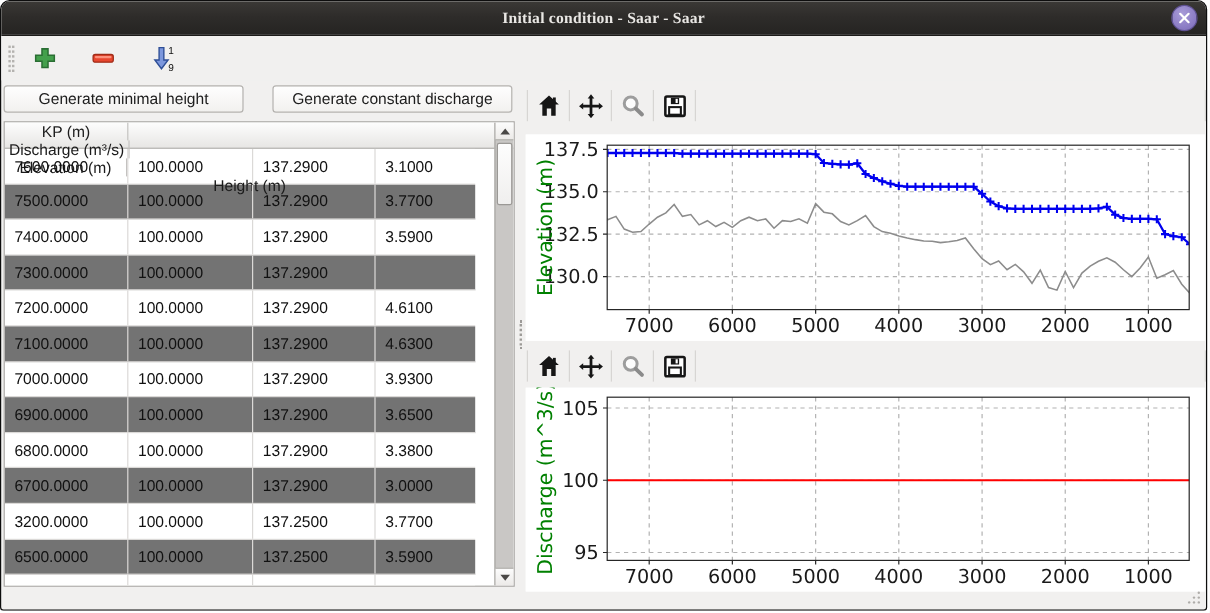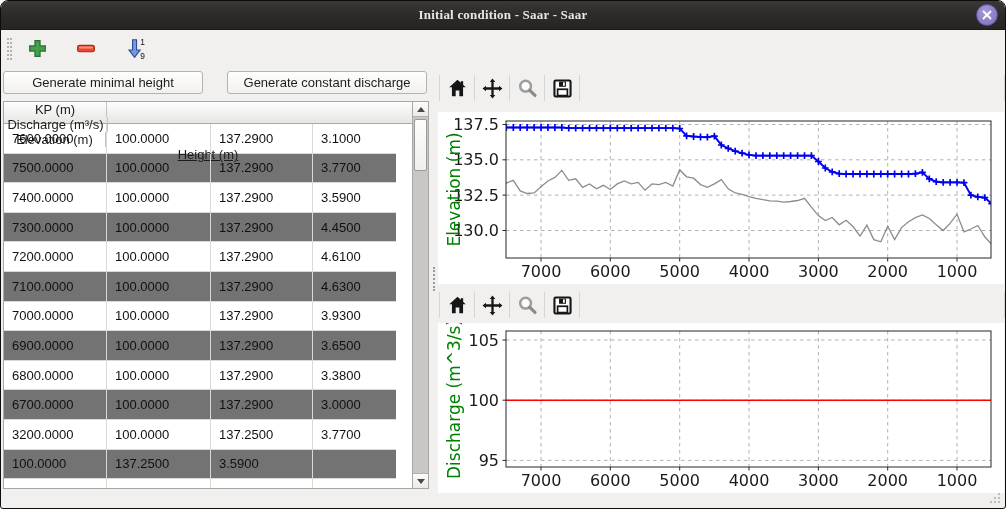--- a/index.html
+++ b/index.html
@@ -39,21 +39,21 @@
   .left-panel { width:430px; flex:0 0 430px; padding:4px 2px 0 2px; display:flex; flex-direction:column; }
   .gen-buttons { display:flex; gap:24px; margin:0 2px 7px 0;justify-content:center; }
   .gen-btn {
     flex:1; height:23px; font-size:13px; color:#1d1d1d; font-family:"Liberation Sans",sans-serif;
     background:linear-gradient(#fefefe,#f2f1ef); border:1px solid #b5b3b0; border-radius:3px; cursor:pointer;
   }
 
   .table { position:relative; width:426px; height:388px; border:1px solid #a9a7a4; background:#fff; overflow:hidden; }
   .thead { display:flex; height:22px; background:linear-gradient(#fdfdfd,#e7e6e4); border-bottom:1px solid #aaa8a5; padding-right:16px;flex-direction:column; }
   .th { font-size:13px; color:#1c1c1c; display:flex; align-items:center; justify-content:center; border-right:1px solid #c4c2c0; }
-  .th:nth-child(1){ width:103px; } .th:nth-child(2){ width:104px; } .th:nth-child(3){ width:102px; } .th:nth-child(4){ flex:1; border-right:none;text-decoration:underline; }
+  .th:nth-child(1){ width:103px; } .th:nth-child(2){ width:104px; } .th:nth-child(3){ width:102px; } .th:nth-child(4){ flex:1; border-right:none; }
   .tbody { height:364px; overflow:hidden; padding-right:32px; }
   .tr { display:flex; height:29.6px; border-bottom:1px solid #dbd9d7; background:#fff; }
   .tr.alt { background:#737373; }
   .td { font-size:13px; color:#111; display:flex; align-items:center; padding-left:8px; border-right:1px solid #dbd9d7; overflow:hidden; }
   .td:nth-child(1){ width:103px; } .td:nth-child(2){ width:104px; } .td:nth-child(3){ width:102px; } .td:nth-child(4){ flex:1; border-right:none; }
 
   
   .vscroll { position:absolute; top:0; right:0; bottom:0; width:16px; border-left:1px solid #aaa8a5; background:#c9c7c5; }
   .sb-btn { position:absolute; left:0; width:15px; height:15px; background:linear-gradient(#fcfcfc,#eceae8); display:flex; align-items:center; justify-content:center; cursor:pointer; }
   .sb-up { top:0; border-bottom:1px solid #b5b3b0; }
@@ -152,21 +152,20 @@
             <div class="tr">
     <div class="td">7400.0000</div>
     <div class="td">100.0000</div>
     <div class="td">137.2900</div>
     <div class="td">3.5900</div>
   </div>
             <div class="tr alt">
     <div class="td">7300.0000</div>
     <div class="td">100.0000</div>
     <div class="td">137.2900</div>
-    <div class="td">4.4500</div>
   </div>
             <div class="tr">
     <div class="td">7200.0000</div>
     <div class="td">100.0000</div>
     <div class="td">137.2900</div>
     <div class="td">4.6100</div>
   </div>
             <div class="tr alt">
     <div class="td">7100.0000</div>
     <div class="td">100.0000</div>
@@ -197,20 +196,21 @@
     <div class="td">137.2900</div>
     <div class="td">3.0000</div>
   </div>
             <div class="tr">
     <div class="td">3200.0000</div>
     <div class="td">100.0000</div>
     <div class="td">137.2500</div>
     <div class="td">3.7700</div>
   </div>
             <div class="tr alt">
+    <div class="td">6500.0000</div>
     <div class="td">100.0000</div>
     <div class="td">137.2500</div>
     <div class="td">3.5900</div>
   </div>
             <div class="tr">
     <div class="td"></div>
     <div class="td"></div>
     <div class="td"></div>
     <div class="td"></div>
   </div>

